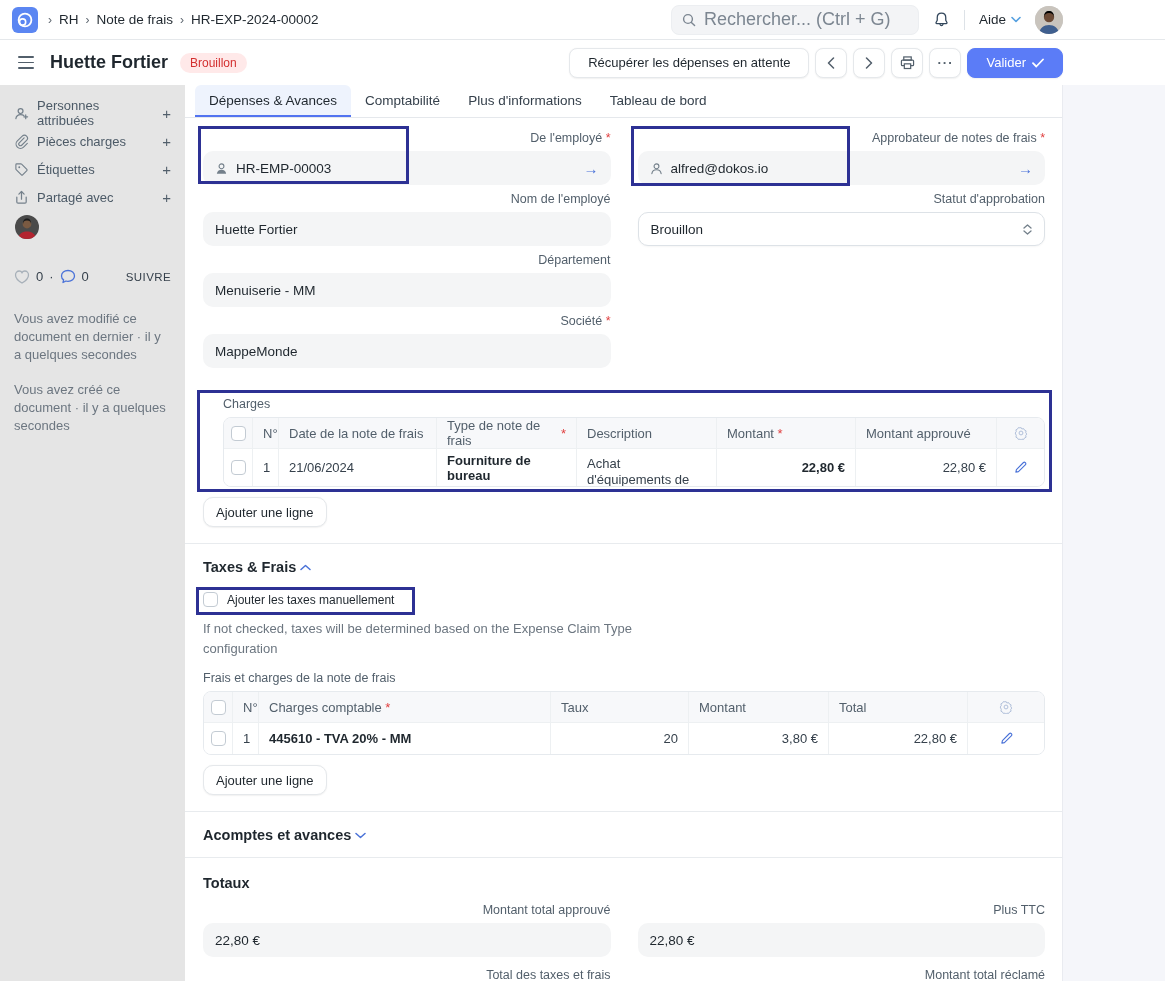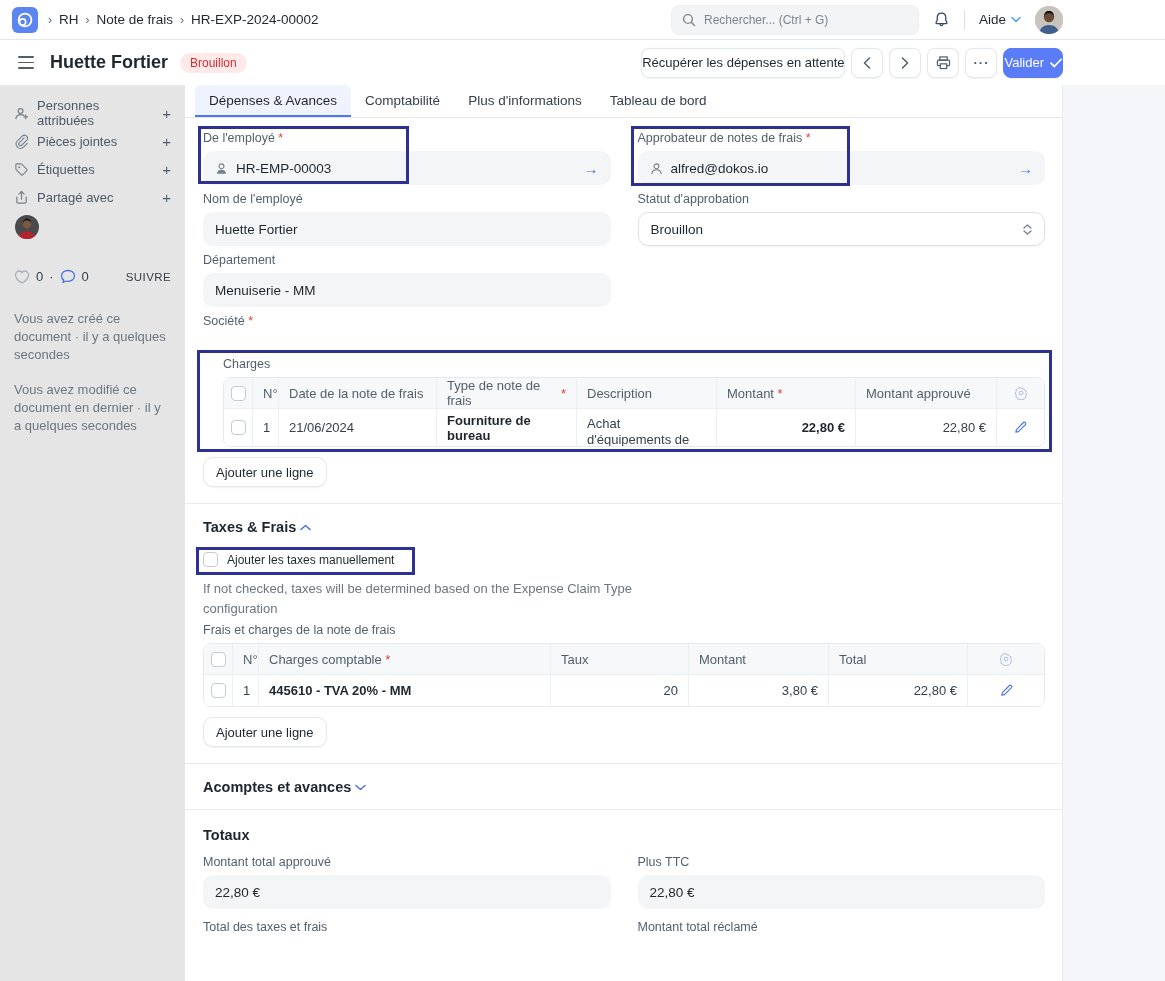--- a/index.html
+++ b/index.html
@@ -10,39 +10,39 @@
   .navbar { height:40px; display:flex; align-items:center; justify-content:space-between;
     padding:0 102px 0 12px; border-bottom:1px solid #e5e8eb; background:#fff; }
   .nav-left { display:flex; align-items:center; gap:10px; }
   .logo { width:26px; height:26px; border-radius:6px; background:#5b86f2; display:flex;
     align-items:center; justify-content:center; flex:0 0 auto; }
   .breadcrumb { display:flex; align-items:center; gap:7px; font-size:13.5px; color:#1f272e; }
   .crumb-sep { color:#5e6770; font-size:12px; }
   .nav-right { display:flex; align-items:center; gap:14px; }
   .searchbox { width:248px; height:30px; background:#f3f4f6; border:1px solid #eceef1;
     border-radius:8px; display:flex; align-items:center; gap:8px; padding:0 10px; }
-  .searchbox input { border:none; outline:none; background:transparent; font-size:12px;
+  .searchbox input { border:none; outline:none; background:transparent; font-size:18px;
     color:#4c5a67; width:100%; font-family:inherit; }
   .searchbox input::placeholder { color:#7c8691; }
   .nav-divider { width:1px; height:20px; background:#dde2e7; }
   .help { display:flex; align-items:center; gap:5px; font-size:13.5px; color:#1f272e; cursor:pointer; }
   .avatar { width:28px; height:28px; border-radius:50%; overflow:hidden; background:#cfcfcf; flex:0 0 auto; }
 
   
   .title-bar { height:45px; display:flex; align-items:center; justify-content:space-between;
     padding:0 102px 0 14px; background:#fff; }
   .title-left { display:flex; align-items:center; gap:12px; }
   .hamburger { display:flex; flex-direction:column; gap:4px; cursor:pointer; padding:4px; }
   .hamburger span { display:block; width:16px; height:1.6px; background:#525f6b; border-radius:1px; }
   .doc-title { font-size:18px; font-weight:bold; color:#1f272e; }
   .badge { font-size:12px; color:#d32f2f; background:#ffe9e9; border-radius:10px;
     padding:3px 10px; font-weight:500; }
   .title-actions { display:flex; align-items:center; gap:6px; }
   .btn { height:30px; background:#fff; border:1px solid #e5e8eb; border-radius:8px;
-    font-size:13px; color:#1f272e; padding:0 0; display:flex; align-items:center;
+    font-size:13px; color:#1f272e; padding:0 18px; display:flex; align-items:center;
     gap:6px; cursor:pointer; box-shadow:0 0.5px 1.5px rgba(0,0,0,.06); font-family:inherit; }
   .btn-icon { width:32px; justify-content:center; padding:0; color:#525f6b; }
   .btn-primary { background:#5b7cf7; border-color:#5b7cf7; color:#fff; font-weight:500; }
   .dots { letter-spacing:1px; font-weight:bold; color:#525f6b; }
 
   
   .page-body { display:flex; height:896px; }
   .sidebar { width:185px; flex:0 0 auto; padding:14px 14px 0 14px; background:#e5e5e5; }
   .side-item { display:flex; align-items:center; gap:8px; height:28px; color:#4c5a67;
     font-size:13px; cursor:pointer; }
@@ -59,21 +59,21 @@
 
   
   .tab-bar { display:flex; padding:0 10px; border-bottom:1px solid #e5e8ec; height:33px; }
   .tab { font-size:13.5px; color:#36414c; padding:0 14px; display:flex; align-items:center;
     cursor:pointer; border-bottom:2px solid transparent; border-radius:6px 6px 0 0; }
   .tab.active { background:#eef3fd; border-bottom-color:#5273f0; font-weight:500; color:#1f272e; }
 
   .form-area { padding:13px 17px 0 18px; }
   .two-col { display:grid; grid-template-columns:1fr 1fr; column-gap:27px; align-items:start; }
 
-  .field { margin-bottom:7px; position:relative; }
+  .field { margin-bottom:7px; position:relative;text-align:right; }
   .field-label { font-size:12.5px; color:#525f6b; margin-bottom:6px; }
   .req { color:#e03e3e; }
   .control { height:34px; background:#f4f5f6; border-radius:10px; display:flex;
     align-items:center; padding:0 12px; font-size:13.5px; color:#1f272e; gap:8px; }
   .control .arrow { margin-left:auto; color:#4a72d8; font-size:15px; }
   .control.select { background:#fff; border:1px solid #dde2e7; box-shadow:0 1px 2px rgba(0,0,0,.04); }
   .control.select .stepper { margin-left:auto; color:#74808b; display:flex; flex-direction:column; gap:1px; }
 
   
   .hl { position:absolute; border:3px solid #2d3194; pointer-events:none; z-index:6; }
@@ -227,21 +227,21 @@
       </span>
       <span class="grow">Personnes attribuées</span>
       <span class="plus">+</span>
     </div>
     <div class="side-item">
       <span>
         <svg width="15" height="15" viewBox="0 0 16 16">
             <path d="M10.8 4.2 5.6 9.4a1.8 1.8 0 0 0 2.6 2.6l5.2-5.2a3.2 3.2 0 0 0-4.6-4.6L3.6 7.4a4.6 4.6 0 0 0 6.6 6.6l4-4" fill="none" stroke="#74808b" stroke-width="1.2" stroke-linecap="round"></path>
           </svg>
       </span>
-      <span class="grow">Pièces jointes</span>
+      <span class="grow">Pièces charges</span>
       <span class="plus">+</span>
     </div>
     <div class="side-item">
       <span>
         <svg width="15" height="15" viewBox="0 0 16 16">
             <path d="M2 2.8c0-.5.3-.8.8-.8h4.6c.3 0 .5.1.7.3l5.6 5.6c.4.4.4.9 0 1.3l-4.5 4.5c-.4.4-.9.4-1.3 0L2.3 8.1a.9.9 0 0 1-.3-.7z" fill="none" stroke="#74808b" stroke-width="1.2" stroke-linejoin="round"></path>
             <circle cx="5.6" cy="5.6" r="1" fill="#74808b"></circle>
           </svg>
       </span>
       <span class="grow">Étiquettes</span>
@@ -278,22 +278,22 @@
       <span>·</span>
       <span>
         <svg width="16" height="15" viewBox="0 0 16 15">
             <path d="M8 1.5c3.8 0 6.5 2.4 6.5 5.4S11.8 12.3 8 12.3c-.7 0-1.4-.1-2-.3L3 13.5l.6-2.6C2.3 10 1.5 8.6 1.5 6.9c0-3 2.7-5.4 6.5-5.4z" fill="none" stroke="#4a72d8" stroke-width="1.3" stroke-linejoin="round"></path>
           </svg>
       </span>
       <span>0</span>
       <span class="follow">SUIVRE</span>
     </div>
 
+    <p class="side-note">Vous avez modifié ce document en dernier · il y a quelques secondes</p>
     <p class="side-note">Vous avez créé ce document · il y a quelques secondes</p>
-    <p class="side-note">Vous avez modifié ce document en dernier · il y a quelques secondes</p>
   </aside>
 
   <main class="content">
     <div class="tab-bar">
       <div class="tab active">Dépenses &amp; Avances</div>
       <div class="tab">Comptabilité</div>
       <div class="tab">Plus d'informations</div>
       <div class="tab">Tableau de bord</div>
     </div>
 
@@ -328,20 +328,23 @@
           <div class="field">
             <div class="field-label">Département</div>
             <div class="control">
               <span>Menuiserie - MM</span>
             </div>
           </div>
 
           <div class="field">
             <div class="field-label">
               <span>Société</span> <span class="req">*</span>
+            </div>
+            <div class="control">
+              <span>MappeMonde</span>
             </div>
           </div>
         </div>
 
         <div>
           <div class="field">
             <div class="hl" style="left:-7px; top:-5px; width:219px; height:60px;"></div>
             <div class="field-label">
               <span>Approbateur de notes de frais</span> <span class="req">*</span>
             </div>
@@ -427,21 +430,21 @@
         </span>
       </div>
 
       <div class="check-row">
         <div class="hl" style="left:-7px; top:-5px; width:219px; height:28px;"></div>
         <input type="checkbox" class="cbx" style="">
         <label>Ajouter les taxes manuellement</label>
       </div>
       <p class="help-text">If not checked, taxes will be determined based on the Expense Claim Type configuration</p>
 
-      <div style="margin-top:4px;">
+      <div style="margin-top:12px;">
         <div class="grid-label">Frais et charges de la note de frais</div>
         <div class="gtable">
           <div class="grow-row taxes-cols ghead">
             <div class="gcell">
                 <input type="checkbox" class="cbx" style="">
               </div>
             <div class="gcell">N°</div>
             <div class="gcell"><span>Charges comptable</span>&nbsp;<span class="req">*</span></div>
             <div class="gcell">Taux</div>
             <div class="gcell">Montant</div>

